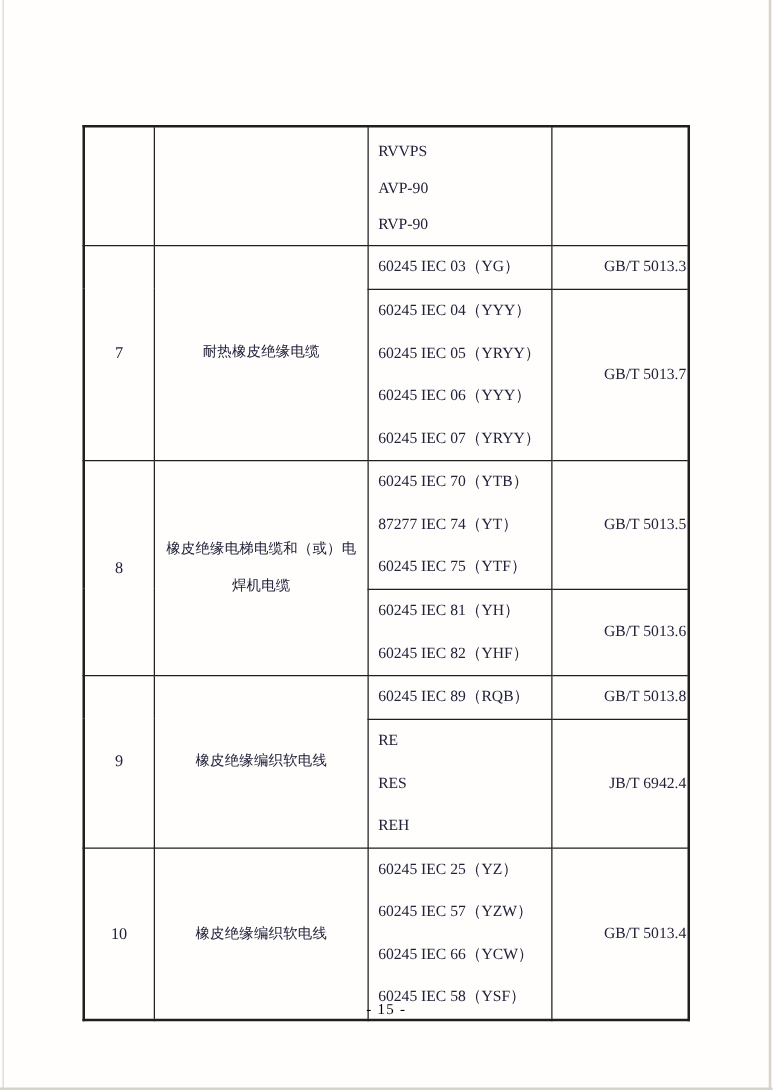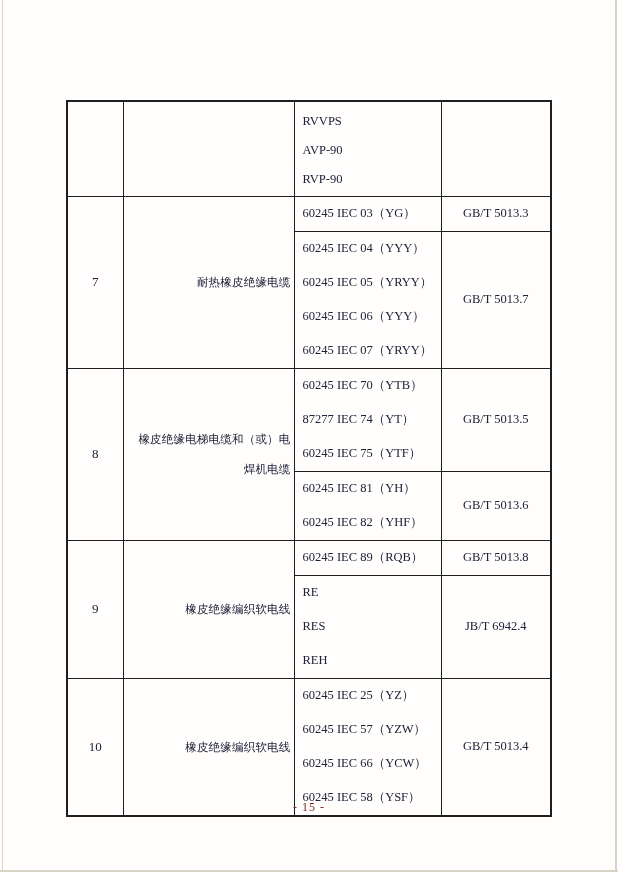--- a/index.html
+++ b/index.html
@@ -62,32 +62,32 @@
   tr.r8b { height: 61px; }
   tr.r9a { height: 30px; }
   tr.r9b { height: 95px; }
   tr.r10 { height: 120px; }
   
   td.c-no {
     text-align: center;
     font-size: 13px;
   }
   td.c-desc {
-    text-align: right;
+    text-align: center;
     padding: 0 3px 0 4px;
     font-size: 11.5px;
     line-height: 30px;
     letter-spacing: 0.2px;
   }
   td.c-model {
     padding: 0 2px 0 8px;
     font-size: 12.5px;
   }
   td.c-std {
-    text-align: center;
+    text-align: right;
     font-size: 12.5px;
     white-space: nowrap;
   }
   .mline {
     height: 34px;
     display: flex;
     align-items: center;
     white-space: nowrap;
   }
   td.c-model.cut {
@@ -95,21 +95,21 @@
     padding-top: 5px;
   }
   td.c-model.cut .mline { height: 29px; }
   .footer {
     position: absolute;
     top: 800px;
     left: 0;
     width: 100%;
     text-align: center;
     font-size: 12px;
-    color: #7f1d1d;
+    color: #000000;
     letter-spacing: 1px;
   }
 </style>
 </head>
 <body>
 
 <div class="page">
   <div class="edge-left"></div>
   <div class="edge-right"></div>
   <div class="edge-bottom"></div>

